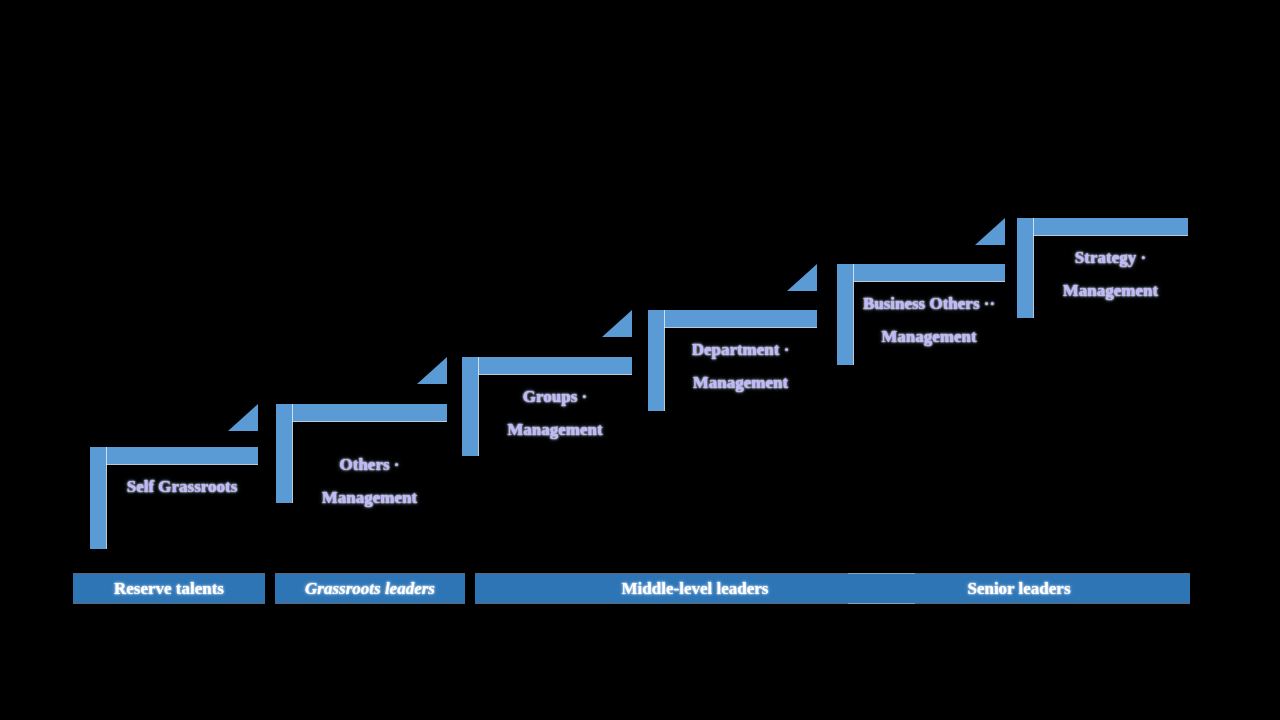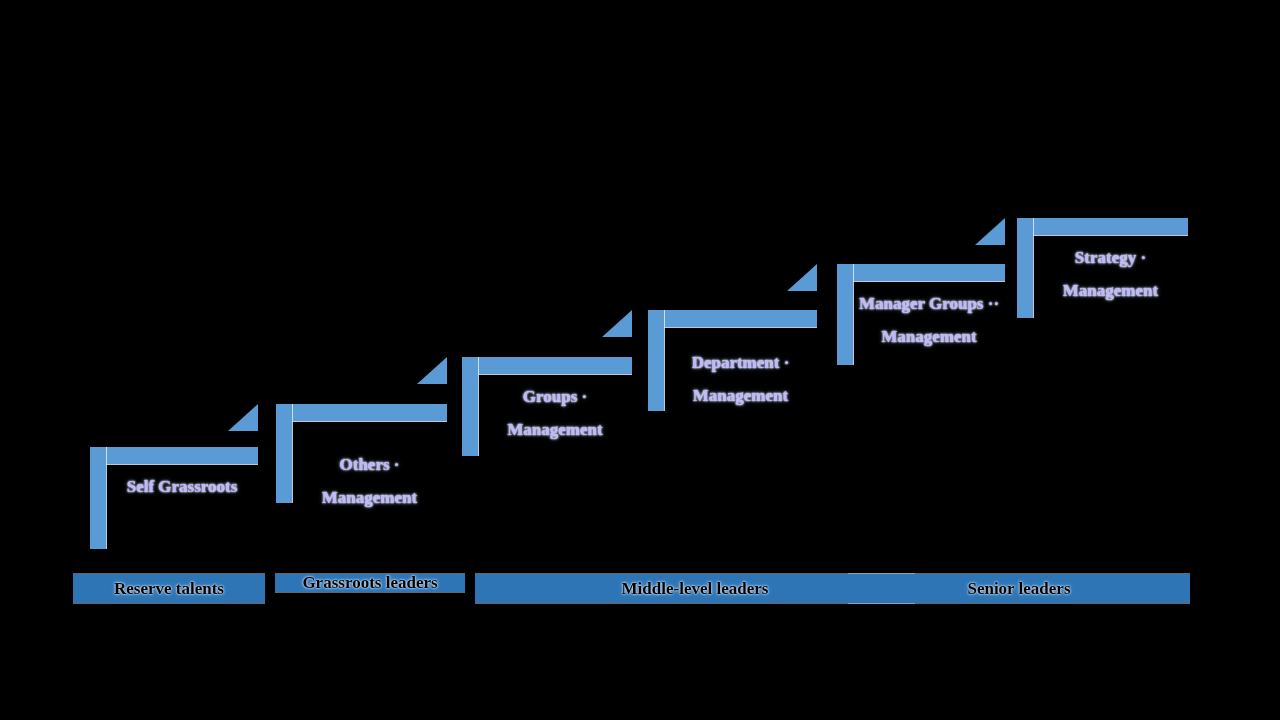--- a/index.html
+++ b/index.html
@@ -40,21 +40,21 @@
   .level-bar {
     position: absolute;
     display: flex;
     align-items: center;
     justify-content: center;
     box-shadow: 0 1px 0 rgba(210,228,246,0.45), 0 -1px 0 rgba(210,228,246,0.45);
   }
   .level-label {
     font-weight: bold;
     font-size: 17px;
-    color: #000000;
+    color: #ffffff;
     white-space: nowrap;
     text-shadow: 0 0 2px #d8e7f7, 0 0 2px #d8e7f7, 0 0 5px rgba(170,205,240,0.55);
   }
 </style>
 </head>
 <body>
 
 <div class="canvas" id="canvas" style="background: rgb(0, 0, 0);">
     <div class="step-h" style="left: 90px; top: 447px; width: 168px; height: 17px; background: rgb(91, 155, 213);"></div>
     <div class="step-v" style="left: 90px; top: 447px; width: 16px; height: 102px; background: rgb(91, 155, 213);"></div>
@@ -71,42 +71,42 @@
     <div class="step-h" style="left: 462px; top: 357px; width: 170px; height: 17px; background: rgb(91, 155, 213);"></div>
     <div class="step-v" style="left: 462px; top: 357px; width: 16px; height: 99px; background: rgb(91, 155, 213);"></div>
     <div class="tri" style="left: 417px; top: 357px; width: 30px; height: 27px; background: rgb(91, 155, 213);"></div>
     <div class="step-label" style="left: 478px; top: 380px; width: 154px;">
       <div>Groups ·</div>
       <div>Management</div>
     </div>
     <div class="step-h" style="left: 648px; top: 310px; width: 169px; height: 17px; background: rgb(91, 155, 213);"></div>
     <div class="step-v" style="left: 648px; top: 310px; width: 16px; height: 101px; background: rgb(91, 155, 213);"></div>
     <div class="tri" style="left: 602px; top: 310px; width: 30px; height: 27px; background: rgb(91, 155, 213);"></div>
-    <div class="step-label" style="left: 664px; top: 346px; width: 153px;">
+    <div class="step-label" style="left: 664px; top: 333px; width: 153px;">
       <div>Department ·</div>
       <div>Management</div>
     </div>
     <div class="step-h" style="left: 837px; top: 264px; width: 168px; height: 17px; background: rgb(91, 155, 213);"></div>
     <div class="step-v" style="left: 837px; top: 264px; width: 16px; height: 101px; background: rgb(91, 155, 213);"></div>
     <div class="tri" style="left: 787px; top: 264px; width: 30px; height: 27px; background: rgb(91, 155, 213);"></div>
     <div class="step-label" style="left: 853px; top: 287px; width: 152px;">
-      <div>Manager Groups ··</div>
+      <div>Business Others ··</div>
       <div>Management</div>
     </div>
     <div class="step-h" style="left: 1017px; top: 218px; width: 171px; height: 17px; background: rgb(91, 155, 213);"></div>
     <div class="step-v" style="left: 1017px; top: 218px; width: 16px; height: 100px; background: rgb(91, 155, 213);"></div>
     <div class="tri" style="left: 975px; top: 218px; width: 30px; height: 27px; background: rgb(91, 155, 213);"></div>
     <div class="step-label" style="left: 1033px; top: 241px; width: 155px;">
       <div>Strategy ·</div>
       <div>Management</div>
     </div>
     <div class="level-bar" style="left: 73px; top: 574px; width: 192px; height: 29px; background: rgb(46, 117, 182);">
       <span class="level-label">Reserve talents</span>
     </div>
-    <div class="level-bar" style="left: 275px; top: 574px; width: 190px; height: 18px; background: rgb(46, 117, 182);">
+    <div class="level-bar" style="left: 275px; top: 574px; width: 190px; height: 29px; background: rgb(46, 117, 182); font-style: italic;">
       <span class="level-label">Grassroots leaders</span>
     </div>
     <div class="level-bar" style="left: 475px; top: 574px; width: 440px; height: 29px; background: rgb(46, 117, 182);">
       <span class="level-label">Middle-level leaders</span>
     </div>
     <div class="level-bar" style="left: 848px; top: 574px; width: 342px; height: 29px; background: rgb(46, 117, 182);">
       <span class="level-label">Senior leaders</span>
     </div>
   </div>
 

